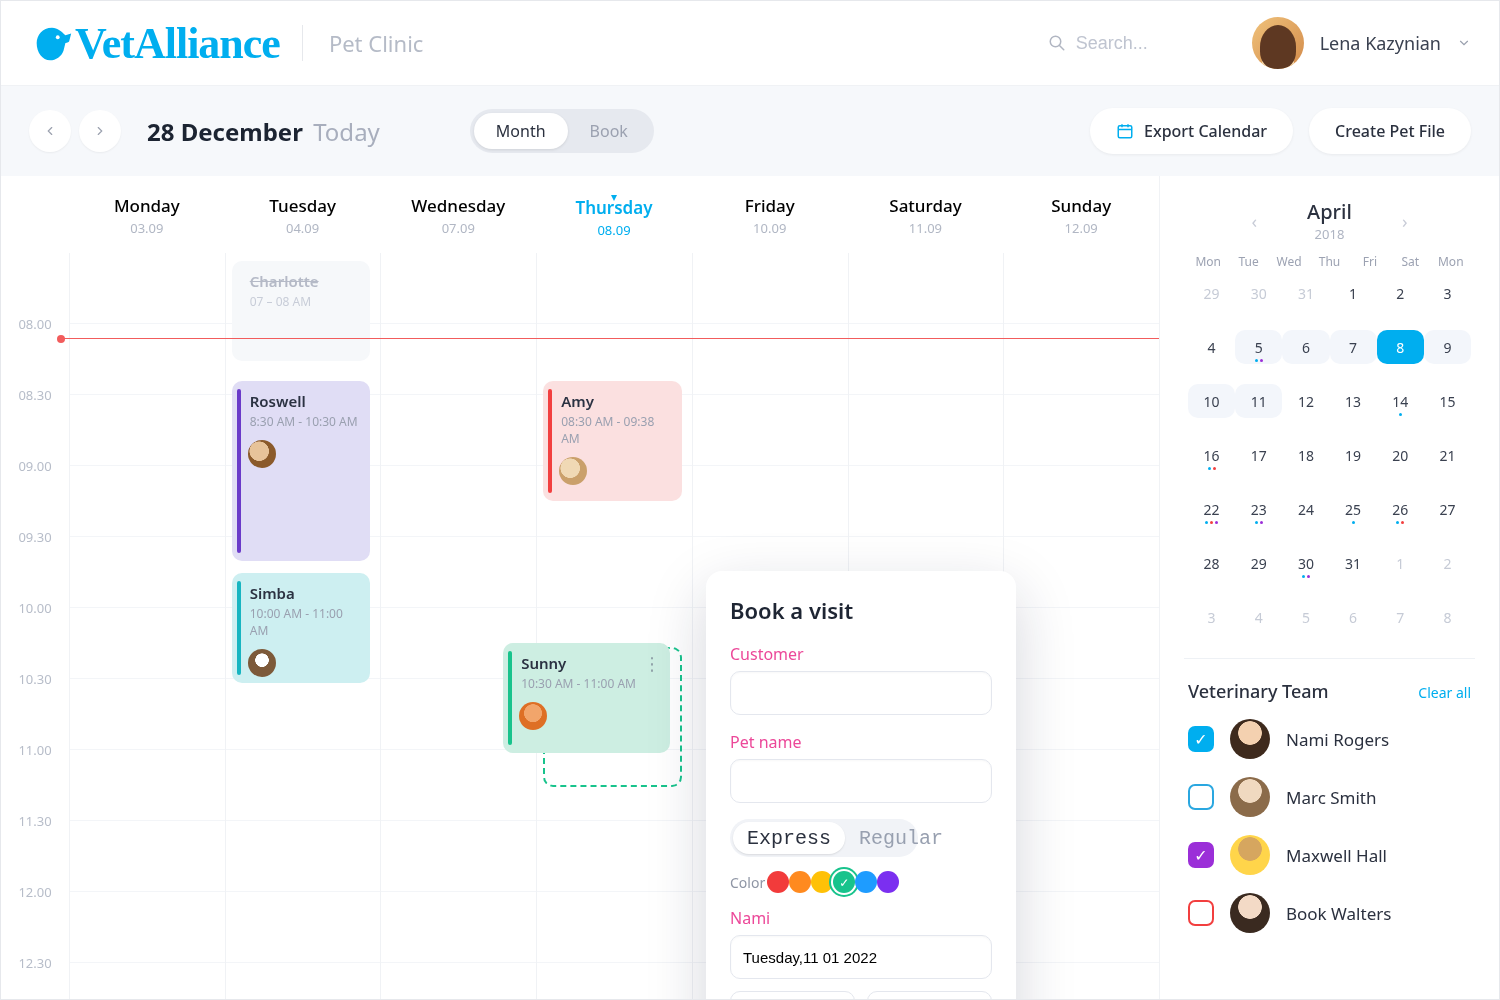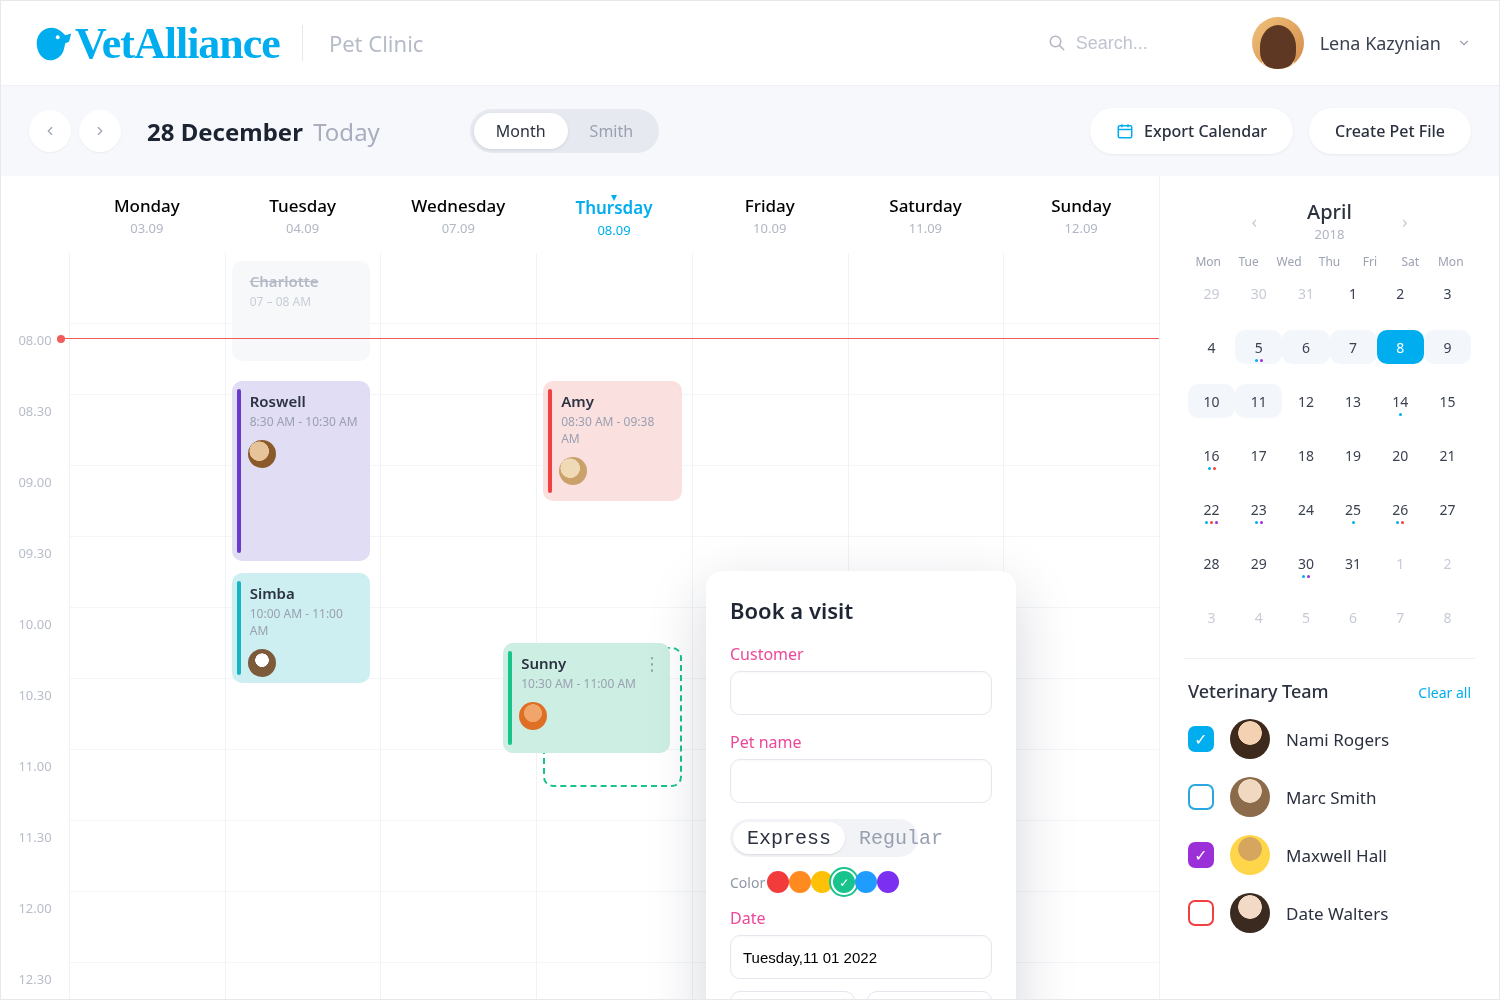--- a/index.html
+++ b/index.html
@@ -53,21 +53,21 @@
 
 .cal { flex:1; display:flex; flex-direction:column; position:relative; }
 .day-header { display:flex; padding-left:68px; }
 .day-header .day { flex:1; text-align:center; padding:18px 0 14px; }
 .day-header .day .name{ font-size:17px; color:#000000; font-weight:500;}
 .day-header .day .date{ font-size:13px; color:#b1b7c4; margin-top:2px;}
 .day-header .day.today .name{ color:#00aeef; font-weight:600;}
 .day-header .day.today .date{ color:#00aeef;}
 .day-header .day.today::before{content:"▾"; color:#00aeef; display:block; font-size:12px; line-height:6px; margin-bottom:-4px;}
 .grid-wrap { flex:1; position:relative; overflow:hidden;}
-.time-col { position:absolute; left:0; top:16px; width:68px;}
+.time-col { position:absolute; left:0; top:0; width:68px;}
 .time-col div { height:71px; font-size:13px; color:#b7bdc9; text-align:center; padding-top:62px;}
 .cols { position:absolute; left:68px; right:0; top:0; bottom:0; display:flex;}
 .cols .col { flex:1; border-left:1px solid #f0f2f5; position:relative;}
 .rows { position:absolute; left:68px; right:0; top:0; bottom:0; pointer-events:none;}
 .rows div{ height:71px; border-bottom:1px solid #f3f5f8;}
 .now-line { position:absolute; left:60px; right:0; top:85px; height:0; border-top:1px solid #f25c5c; z-index:5;}
 .now-line::before{content:"";position:absolute;left:-4px;top:-4px;width:8px;height:8px;background:#f25c5c;border-radius:50%;}
 
 .event { position:absolute; left:6px; right:10px; border-radius:10px; padding:10px 12px 10px 14px; font-size:13px;}
 .event .bar{position:absolute;left:5px;top:8px;bottom:8px;width:4px;border-radius:2px;}
@@ -188,21 +188,21 @@
         <svg width="14" height="14" viewBox="0 0 24 24">
           <path d="M9 6l6 6-6 6" fill="none" stroke="#9aa0ae" stroke-width="2" stroke-linecap="round"></path>
         </svg>
       </div>
     <div class="date-head">
       <span class="bold">28 December</span>
       <span class="today">Today</span>
     </div>
     <div class="seg">
       <div class="opt active">Month</div>
-      <div class="opt">Smith</div>
+      <div class="opt">Book</div>
     </div>
     <div class="toolbar-right">
       <div class="pill-btn">
         <svg width="18" height="18" viewBox="0 0 24 24">
             <rect x="3" y="5" width="18" height="16" rx="2" fill="none" stroke="#00aeef" stroke-width="2"></rect>
             <line x1="3" y1="10" x2="21" y2="10" stroke="#00aeef" stroke-width="2"></line>
             <line x1="8" y1="3" x2="8" y2="7" stroke="#00aeef" stroke-width="2"></line>
             <line x1="16" y1="3" x2="16" y2="7" stroke="#00aeef" stroke-width="2"></line>
           </svg>
         <span>Export Calendar</span>
@@ -327,21 +327,21 @@
         </div>
         <div class="color-row">
           <span class="lbl">Color</span>
           <span class="swatch sw-red"></span>
           <span class="swatch sw-orange"></span>
           <span class="swatch sw-yellow"></span>
           <span class="swatch sw-teal sel"></span>
           <span class="swatch sw-blue"></span>
           <span class="swatch sw-violet"></span>
         </div>
-        <div class="pop-label">Date</div>
+        <div class="pop-label">Nami</div>
         <input class="pop-input" style="margin-bottom: 12px;" value="Tuesday,11 01 2022">
         <div class="pop-row">
           <div class="pop-select">
               <span>12:00</span>
               <svg width="12" height="12" viewBox="0 0 24 24">
                 <path d="M6 9l6 6 6-6" fill="none" stroke="#9aa0ae" stroke-width="2"></path>
               </svg>
             </div>
           <div class="pop-select">
               <span>18:00</span>
@@ -459,18 +459,18 @@
             <div class="tm-name">Marc Smith</div>
           </div>
           <div class="team-item">
             <div class="chk chk-purple checked"></div>
             <div class="tm-av av3"></div>
             <div class="tm-name">Maxwell Hall</div>
           </div>
           <div class="team-item">
             <div class="chk chk-red"></div>
             <div class="tm-av av4"></div>
-            <div class="tm-name">Date Walters</div>
+            <div class="tm-name">Book Walters</div>
           </div>
         </div>
     </div>
   </div>
 </div>
 
 </body></html>

